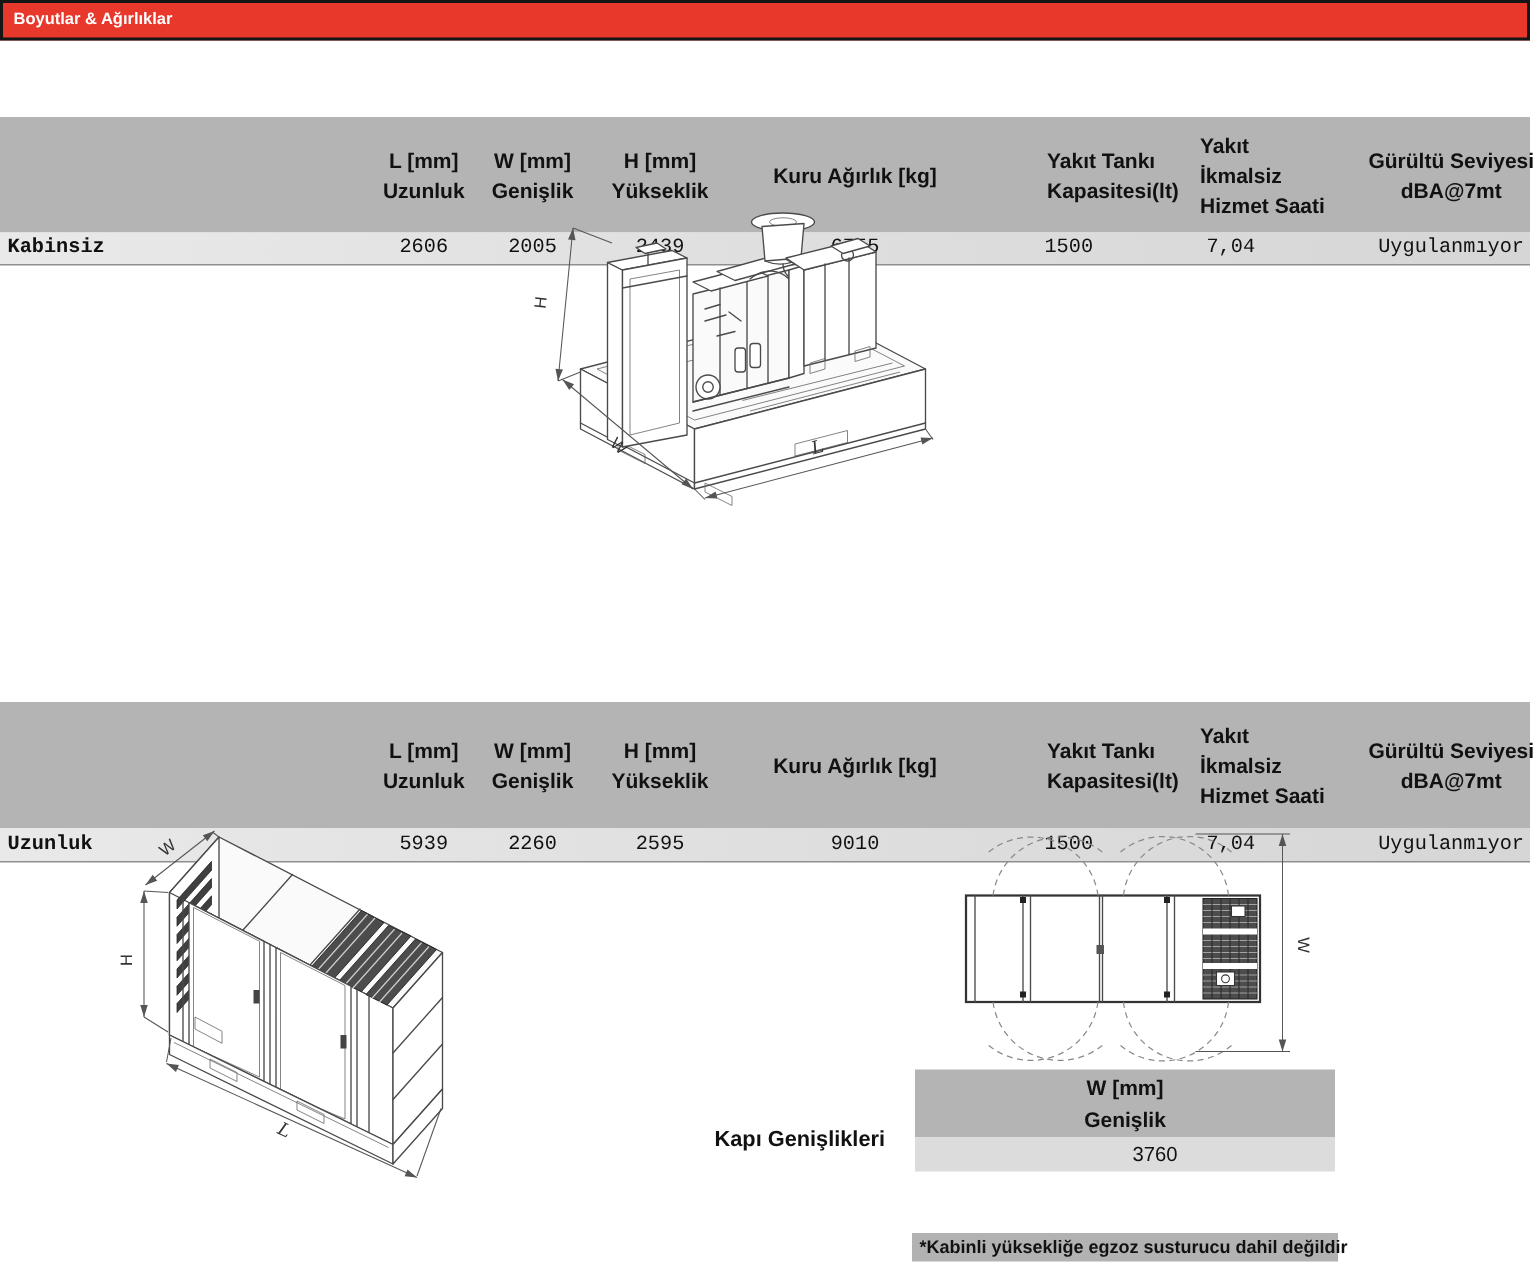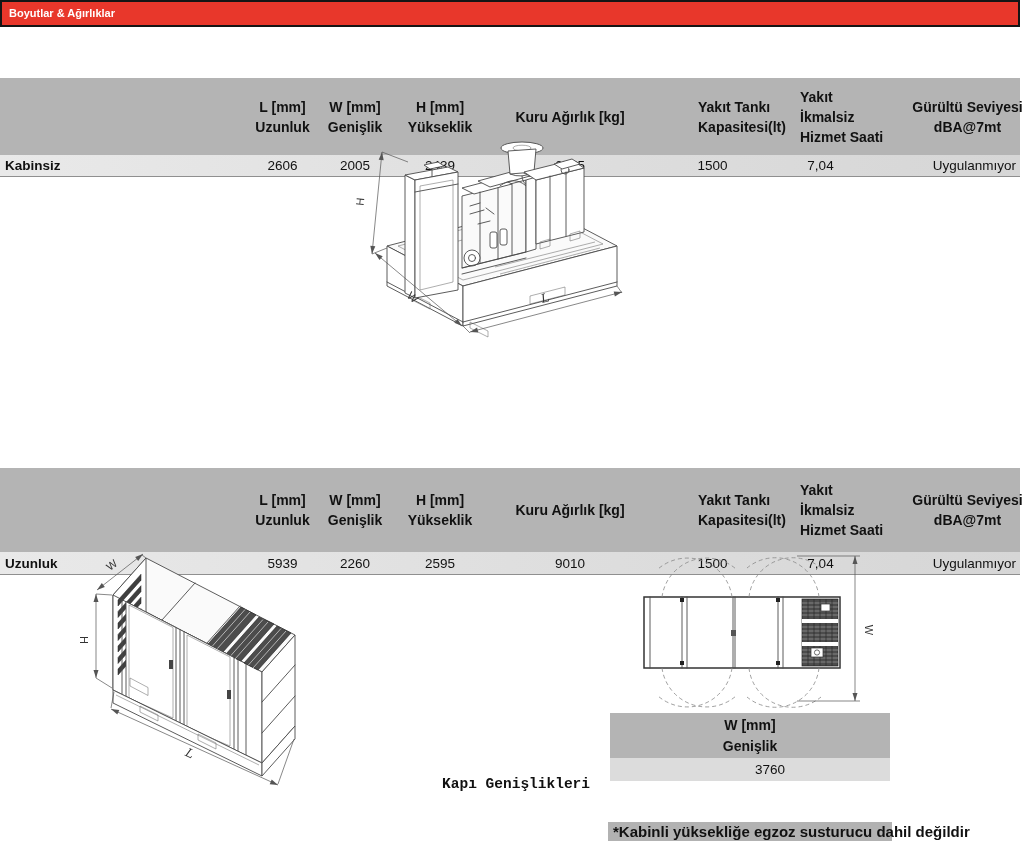--- a/index.html
+++ b/index.html
@@ -9,39 +9,39 @@
 
   
   .title-bar{left:0;top:0;width:1020px;height:27px;background:#e8372b;
              border:2px solid #151515;box-sizing:border-box;color:#fff;
              font-weight:bold;font-size:11px;line-height:22px;padding-left:7px;}
 
   
   .spec-table{left:0;width:1020px;}
   .sgrid{display:grid;grid-template-columns:245px 75px 70px 100px 160px 125px 105px 140px;}
   .shead{background:#b4b4b4;margin-top:48px;}
-  .srow{background:linear-gradient(90deg,#e9e9e9,#dedede 55%,#d6d6d6);border-bottom:1.5px solid #8f8f8f;}
+  .srow{background:linear-gradient(90deg,#e9e9e9,#dedede 55%,#d6d6d6);border-bottom:1.5px solid #8f8f8f;font-family:Liberation Mono, monospace;}
   .hc{display:flex;flex-direction:column;justify-content:center;align-items:center;
       font-weight:bold;font-size:14px;line-height:20px;white-space:nowrap;overflow:visible;}
   .hc.left{align-items:flex-start;}
   .vc{display:flex;align-items:center;justify-content:center;font-size:13.5px;}
   .vc.lbl{justify-content:flex-start;font-weight:bold;padding-left:5px;box-sizing:border-box;}
   .vc.rgt{justify-content:flex-end;padding-right:4px;box-sizing:border-box;}
 
   
   .door-table{left:610px;top:713px;width:280px;}
   .dt-head{background:#b4b4b4;height:45px;display:flex;flex-direction:column;justify-content:center;
            align-items:center;font-weight:bold;font-size:14px;line-height:21px;}
   .dt-val{background:#dcdcdc;height:23px;display:flex;align-items:center;justify-content:center;
           font-size:13.5px;padding-left:40px;}
-  .door-label{left:420px;top:776px;width:170px;text-align:right;font-weight:bold;font-size:14.5px;font-family:Liberation Mono, monospace;}
+  .door-label{left:420px;top:752px;width:170px;text-align:right;font-weight:bold;font-size:14.5px;}
 
   
   .footnote{left:608px;top:822px;width:284px;height:19px;background:#b2b2b2;
-            font-size:15px;font-weight:bold;line-height:19px;padding-left:5px;box-sizing:border-box;
+            font-size:12px;font-weight:bold;line-height:19px;padding-left:5px;box-sizing:border-box;
             white-space:nowrap;}
 
   
   svg{display:block;}
   .ln{stroke:#4a4a4a;stroke-width:0.9;fill:none;stroke-linejoin:round;stroke-linecap:round;}
   .fw{stroke:#4a4a4a;stroke-width:0.9;fill:#fff;stroke-linejoin:round;}
   .fl{stroke:#4a4a4a;stroke-width:0.9;fill:#fafafa;stroke-linejoin:round;}
   .thin{stroke:#6a6a6a;stroke-width:0.55;fill:none;}
   .dim{stroke:#555;stroke-width:0.7;fill:none;}
   .dimfill{fill:#555;stroke:none;}

